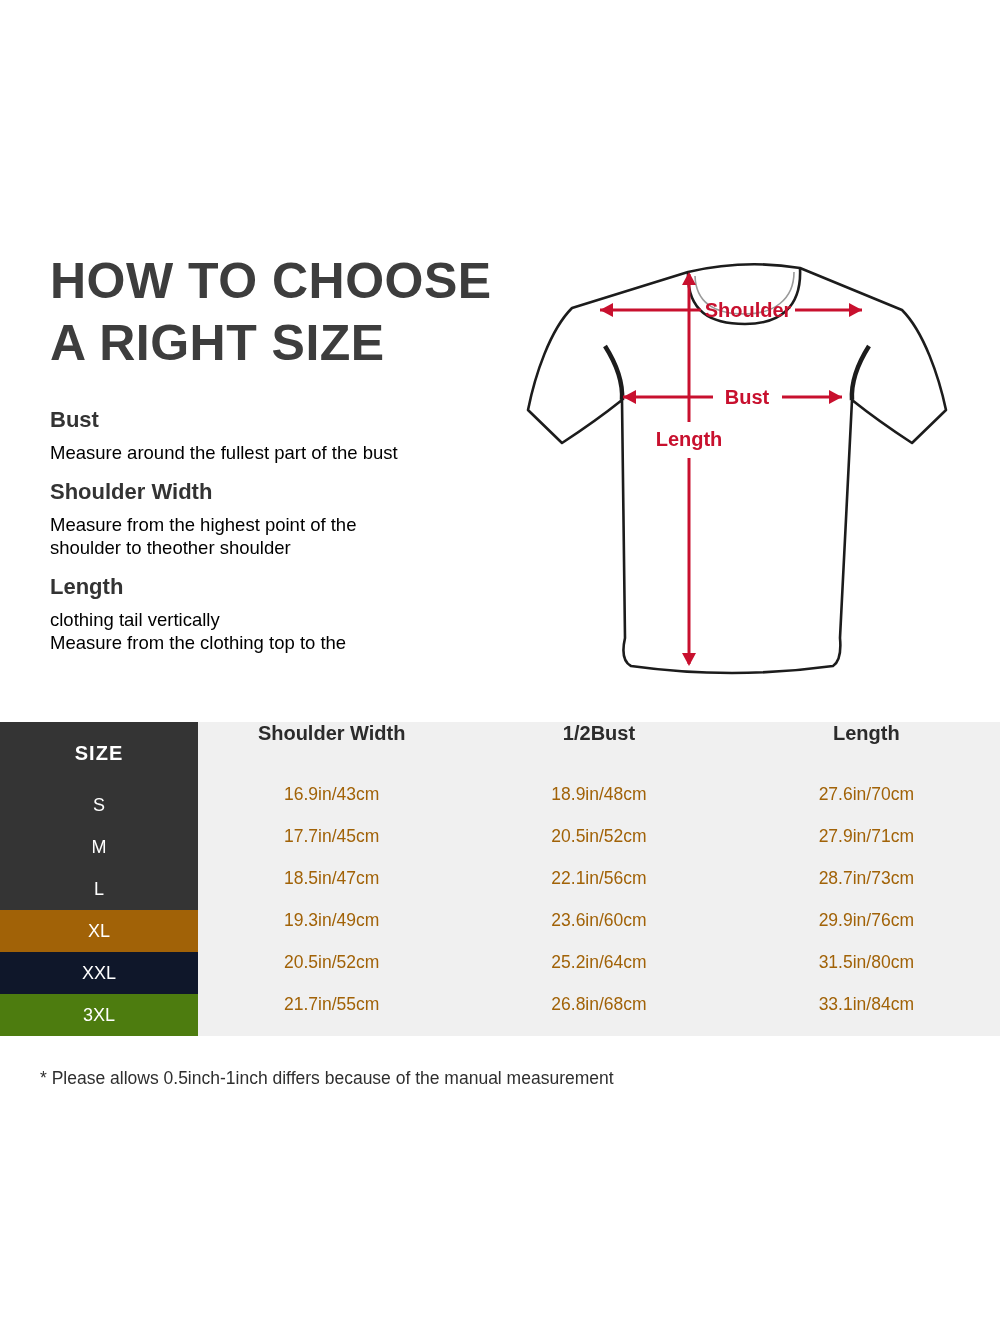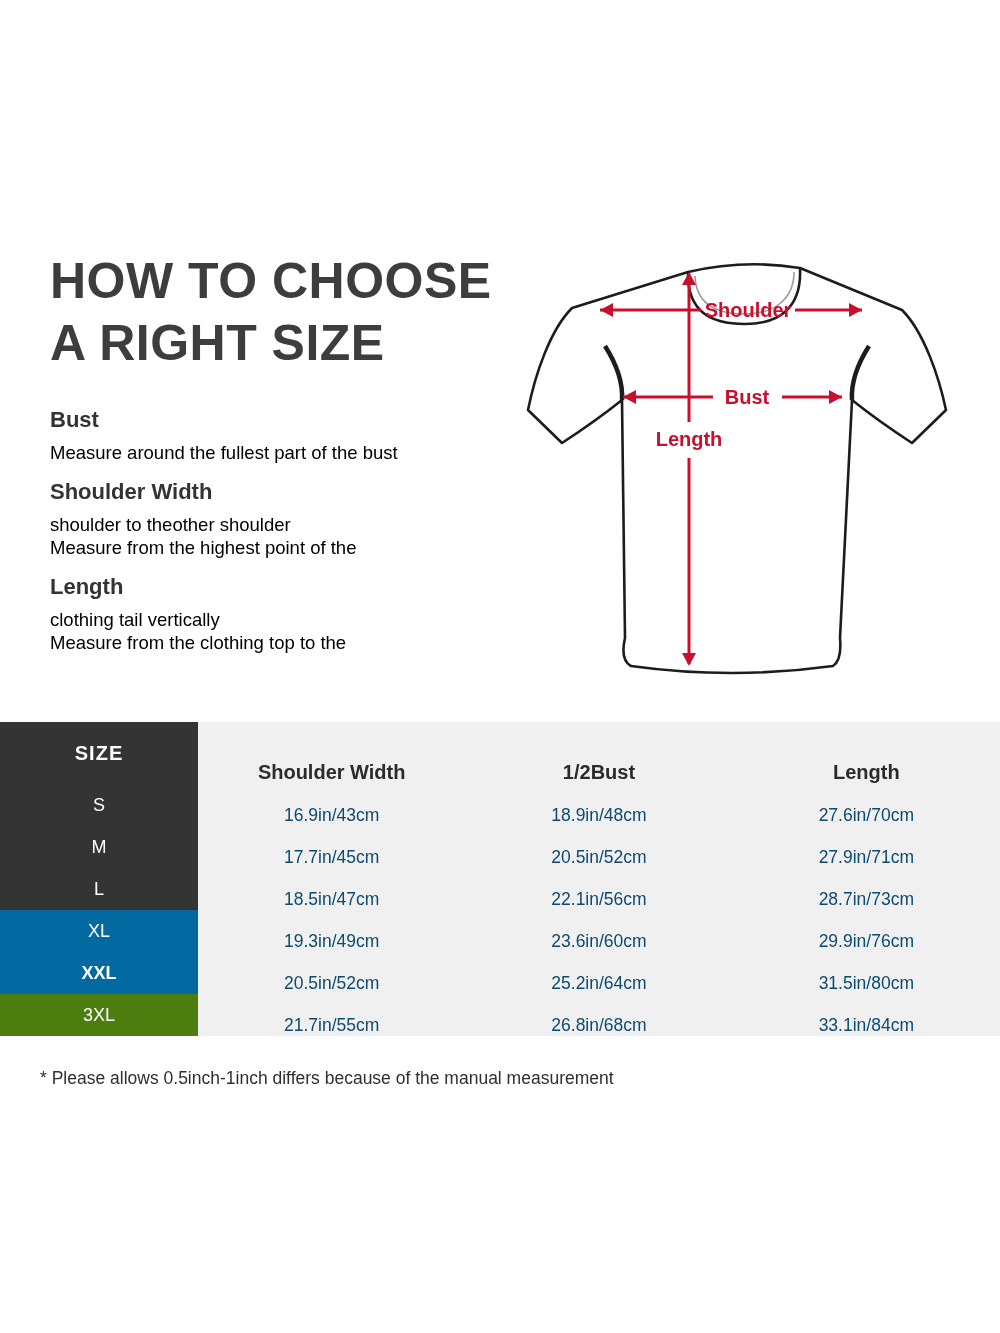--- a/index.html
+++ b/index.html
@@ -30,30 +30,30 @@
   .diagram svg{display:block;width:100%;height:100%;}
   .measure-label{
     font-family:"Liberation Sans","DejaVu Sans",sans-serif;
     font-size:20px;font-weight:bold;
   }
   
   .size-table{
     position:absolute;left:0;top:722px;width:1000px;height:314px;
     display:flex;flex-direction:column;
   }
-  .t-row{display:flex;flex:0 0 42px;align-items:flex-end;}
+  .t-row{display:flex;flex:0 0 42px;align-items:flex-start;}
   .t-row.t-header{flex:0 0 62px;}
   .t-size-cell{
     flex:0 0 198px;display:flex;align-items:center;justify-content:center;
     align-self:stretch;
     color:#ffffff;font-size:18px;
   }
   .t-header .t-size-cell{font-size:20px;font-weight:bold;letter-spacing:1px;}
   .t-data-cell{
-    flex:1 1 0;text-align:center;font-size:17.5px;color:#0c4a6e;
+    flex:1 1 0;text-align:center;font-size:17.5px;color:#a16207;
   }
   .t-header .t-data-cell{font-size:20px;font-weight:bold;color:#2b2b2b;}
   
   .footnote{
     position:absolute;left:40px;top:1068px;
     font-size:17.5px;color:#2f2f2f;
   }
 </style>
 </head>
 <body>
@@ -65,22 +65,22 @@
     <div>A RIGHT SIZE</div>
   </div>
 
   <div class="guide-sections">
     <div class="guide-section">
       <p class="sec-heading">Bust</p>
       <p class="sec-line">Measure around the fullest part of the bust</p>
     </div>
     <div class="guide-section">
       <p class="sec-heading">Shoulder Width</p>
+      <p class="sec-line">Measure from the highest point of the</p>
       <p class="sec-line">shoulder to theother shoulder</p>
-      <p class="sec-line">Measure from the highest point of the</p>
     </div>
     <div class="guide-section">
       <p class="sec-heading">Length</p>
       <p class="sec-line">clothing tail vertically</p>
       <p class="sec-line">Measure from the clothing top to the</p>
     </div>
   </div>
 
   <div class="diagram">
     <svg viewBox="0 0 440 440" xmlns="http://www.w3.org/2000/svg">
@@ -162,28 +162,28 @@
     </div>
 
     <div class="t-row">
       <div class="t-size-cell" style="background:#343434;">L</div>
       <div class="t-data-cell">18.5in/47cm</div>
       <div class="t-data-cell">22.1in/56cm</div>
       <div class="t-data-cell">28.7in/73cm</div>
     </div>
 
     <div class="t-row">
-      <div class="t-size-cell" style="background:#0369a1;">XL</div>
+      <div class="t-size-cell" style="background:#a16207;">XL</div>
       <div class="t-data-cell">19.3in/49cm</div>
       <div class="t-data-cell">23.6in/60cm</div>
       <div class="t-data-cell">29.9in/76cm</div>
     </div>
 
     <div class="t-row">
-      <div class="t-size-cell" style="background:#0369a1;font-weight:bold;">XXL</div>
+      <div class="t-size-cell" style="background:#0f172a;">XXL</div>
       <div class="t-data-cell">20.5in/52cm</div>
       <div class="t-data-cell">25.2in/64cm</div>
       <div class="t-data-cell">31.5in/80cm</div>
     </div>
 
     <div class="t-row">
       <div class="t-size-cell" style="background:#4d7c0f;">3XL</div>
       <div class="t-data-cell">21.7in/55cm</div>
       <div class="t-data-cell">26.8in/68cm</div>
       <div class="t-data-cell">33.1in/84cm</div>

